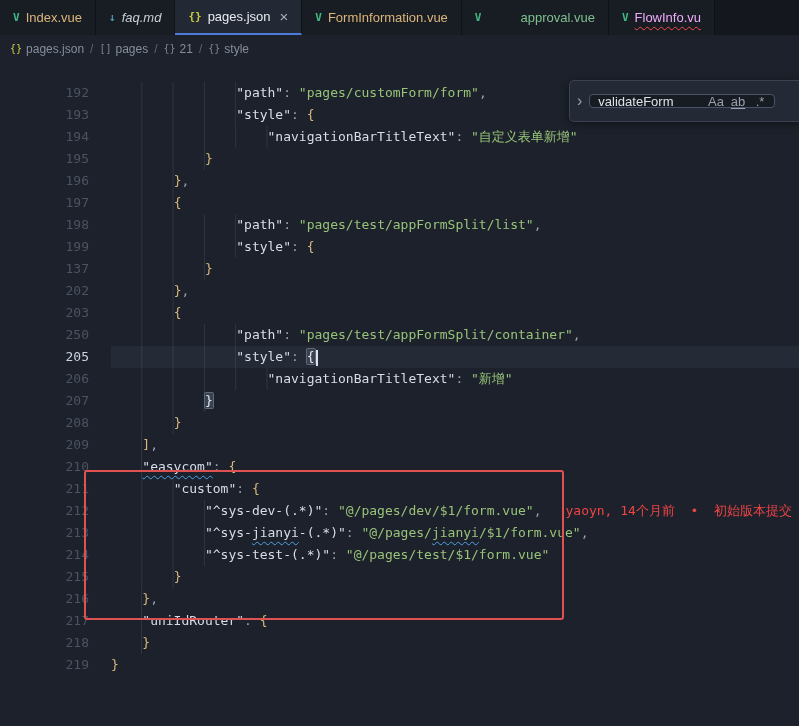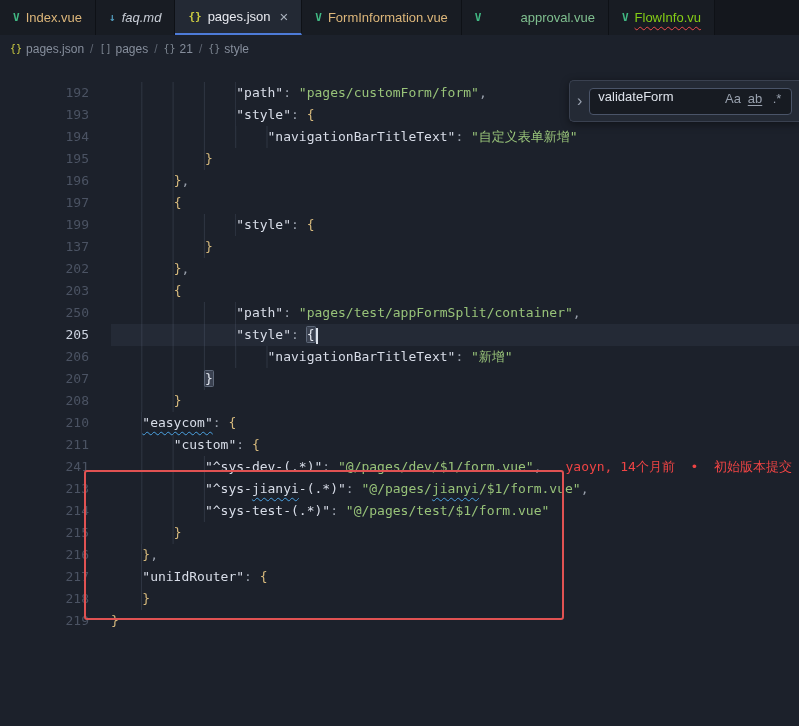--- a/index.html
+++ b/index.html
@@ -41,21 +41,21 @@
   .tk-keysq,.tk-strsq{text-decoration-line:underline;text-decoration-style:wavy;text-decoration-color:#4ba3e3;text-decoration-thickness:1px;text-underline-offset:4px;text-decoration-skip-ink:none;}
   .tk-cur{display:inline-block;width:2px;height:16px;background:#dde3ec;vertical-align:middle;margin-left:1px;}
   .tk-blame{color:#ef4444;margin-left:24px;}
 
   
   .annotation-box{position:absolute;left:84px;top:408px;width:476px;height:146px;border:2px solid #e05252;border-radius:3px;pointer-events:none;z-index:5;}
 
   
   .find-widget{position:absolute;top:18px;right:0;width:230px;height:42px;background:#242a35;border:1px solid #3a4150;border-right:none;border-radius:5px 0 0 5px;display:flex;align-items:center;box-shadow:0 2px 8px rgba(0,0,0,0.45);z-index:6;font-family:"Liberation Sans",sans-serif;box-sizing:border-box;}
   .chev{color:#9aa2b0;font-size:16px;padding:0 7px;cursor:pointer;}
-  .find-input{flex:1;height:27px;margin-right:7px;background:#171b22;border:1px solid #4a5468;border-radius:4px;display:flex;align-items:flex-start;padding:0 4px 0 8px;box-sizing:border-box;}
+  .find-input{flex:1;height:14px;margin-right:24px;background:#171b22;border:1px solid #4a5468;border-radius:4px;display:flex;align-items:center;padding:0 4px 0 8px;box-sizing:border-box;}
   .find-text{flex:1;color:#dde2ea;font-size:13px;white-space:nowrap;overflow:hidden;}
   .opt{width:20px;height:20px;display:flex;align-items:center;justify-content:center;color:#98a0ad;font-size:13px;border-radius:3px;cursor:pointer;margin-left:2px;flex:none;}
   .opt-ww{text-decoration:underline;text-underline-offset:2px;}
 </style>
 </head>
 <body>
 
 <div class="window">
 
   <div class="tabbar" id="tabbar">
@@ -75,21 +75,21 @@
       <div class="tab">
         <span class="ticon" style="color: rgb(65, 184, 131);">V</span>
         <span class="tlabel" style="color: rgb(220, 182, 122);">FormInformation.vue</span>
       </div>
       <div class="tab">
         <span class="ticon" style="color: rgb(65, 184, 131);">V</span>
         <span class="tlabel" style="color: rgb(127, 191, 143); margin-left: 33px;">approval.vue</span>
       </div>
       <div class="tab">
         <span class="ticon" style="color: rgb(65, 184, 131);">V</span>
-        <span class="tlabel tsquiggle" style="color: #84cc16;">FlowInfo.vu</span>
+        <span class="tlabel tsquiggle" style="color: #f0abfc;">FlowInfo.vu</span>
       </div>
     </div>
 
   <div class="breadcrumbs" id="breadcrumbs">
       <span class="bc-item">
         <span class="bc-icon" style="color: rgb(203, 203, 65);">{}</span>
         <span>pages.json</span>
       </span>
       <span class="bc-sep">/</span>
       <span class="bc-item">
@@ -109,32 +109,34 @@
     </div>
 
   <div class="editor">
     <div id="lines">
         <div class="line"><div class="ln">192</div><div class="lc"><span class="tk-ws">                </span><span class="tk-key">"path"</span><span class="tk-pun">: </span><span class="tk-str">"pages/customForm/form"</span><span class="tk-pun">,</span></div></div>
         <div class="line"><div class="ln">193</div><div class="lc"><span class="tk-ws">                </span><span class="tk-key">"style"</span><span class="tk-pun">: </span><span class="tk-brc">{</span></div></div>
         <div class="line"><div class="ln">194</div><div class="lc"><span class="tk-ws">                    </span><span class="tk-key">"navigationBarTitleText"</span><span class="tk-pun">: </span><span class="tk-str">"自定义表单新增"</span></div></div>
         <div class="line"><div class="ln">195</div><div class="lc"><span class="tk-ws">            </span><span class="tk-brc">}</span></div></div>
         <div class="line"><div class="ln">196</div><div class="lc"><span class="tk-ws">        </span><span class="tk-brc">}</span><span class="tk-pun">,</span></div></div>
         <div class="line"><div class="ln">197</div><div class="lc"><span class="tk-ws">        </span><span class="tk-brc">{</span></div></div>
+        <div class="line"><div class="ln">198</div><div class="lc"><span class="tk-ws">                </span><span class="tk-key">"path"</span><span class="tk-pun">: </span><span class="tk-str">"pages/test/appFormSplit/list"</span><span class="tk-pun">,</span></div></div>
         <div class="line"><div class="ln">199</div><div class="lc"><span class="tk-ws">                </span><span class="tk-key">"style"</span><span class="tk-pun">: </span><span class="tk-brc">{</span></div></div>
         <div class="line"><div class="ln">137</div><div class="lc"><span class="tk-ws">            </span><span class="tk-brc">}</span></div></div>
         <div class="line"><div class="ln">202</div><div class="lc"><span class="tk-ws">        </span><span class="tk-brc">}</span><span class="tk-pun">,</span></div></div>
         <div class="line"><div class="ln">203</div><div class="lc"><span class="tk-ws">        </span><span class="tk-brc">{</span></div></div>
         <div class="line"><div class="ln">250</div><div class="lc"><span class="tk-ws">                </span><span class="tk-key">"path"</span><span class="tk-pun">: </span><span class="tk-str">"pages/test/appFormSplit/container"</span><span class="tk-pun">,</span></div></div>
         <div class="line cur-line"><div class="ln">205</div><div class="lc"><span class="tk-ws">                </span><span class="tk-key">"style"</span><span class="tk-pun">: </span><span class="tk-brcm">{</span><span class="tk-cur"></span></div></div>
         <div class="line"><div class="ln">206</div><div class="lc"><span class="tk-ws">                    </span><span class="tk-key">"navigationBarTitleText"</span><span class="tk-pun">: </span><span class="tk-str">"新增"</span></div></div>
         <div class="line"><div class="ln">207</div><div class="lc"><span class="tk-ws">            </span><span class="tk-brcm">}</span></div></div>
         <div class="line"><div class="ln">208</div><div class="lc"><span class="tk-ws">        </span><span class="tk-brc">}</span></div></div>
+        <div class="line"><div class="ln">209</div><div class="lc"><span class="tk-ws">    </span><span class="tk-brc">]</span><span class="tk-pun">,</span></div></div>
         <div class="line"><div class="ln">210</div><div class="lc"><span class="tk-ws">    </span><span class="tk-keysq">"easycom"</span><span class="tk-pun">: </span><span class="tk-brc">{</span></div></div>
         <div class="line"><div class="ln">211</div><div class="lc"><span class="tk-ws">        </span><span class="tk-key">"custom"</span><span class="tk-pun">: </span><span class="tk-brc">{</span></div></div>
-        <div class="line"><div class="ln">241</div><div class="lc"><span class="tk-ws">            </span><span class="tk-key">"^sys-dev-(.*)"</span><span class="tk-pun">: </span><span class="tk-str">"@/pages/dev/$1/form.vue"</span><span class="tk-pun">,</span><span class="tk-blame">yaoyn, 14个月前  •  初始版本提交</span></div></div>
+        <div class="line"><div class="ln">212</div><div class="lc"><span class="tk-ws">            </span><span class="tk-key">"^sys-dev-(.*)"</span><span class="tk-pun">: </span><span class="tk-str">"@/pages/dev/$1/form.vue"</span><span class="tk-pun">,</span><span class="tk-blame">yaoyn, 14个月前  •  初始版本提交</span></div></div>
         <div class="line"><div class="ln">213</div><div class="lc"><span class="tk-ws">            </span><span class="tk-key">"^sys-</span><span class="tk-keysq">jianyi</span><span class="tk-key">-(.*)"</span><span class="tk-pun">: </span><span class="tk-str">"@/pages/</span><span class="tk-strsq">jianyi</span><span class="tk-str">/$1/form.vue"</span><span class="tk-pun">,</span></div></div>
         <div class="line"><div class="ln">214</div><div class="lc"><span class="tk-ws">            </span><span class="tk-key">"^sys-test-(.*)"</span><span class="tk-pun">: </span><span class="tk-str">"@/pages/test/$1/form.vue"</span></div></div>
         <div class="line"><div class="ln">215</div><div class="lc"><span class="tk-ws">        </span><span class="tk-brc">}</span></div></div>
         <div class="line"><div class="ln">216</div><div class="lc"><span class="tk-ws">    </span><span class="tk-brc">}</span><span class="tk-pun">,</span></div></div>
         <div class="line"><div class="ln">217</div><div class="lc"><span class="tk-ws">    </span><span class="tk-key">"uniIdRouter"</span><span class="tk-pun">: </span><span class="tk-brc">{</span></div></div>
         <div class="line"><div class="ln">218</div><div class="lc"><span class="tk-ws">    </span><span class="tk-brc">}</span></div></div>
         <div class="line"><div class="ln">219</div><div class="lc"><span class="tk-brc">}</span></div></div>
       </div>
 
     <div class="annotation-box" style="border-color: rgb(224, 82, 82);"></div>

